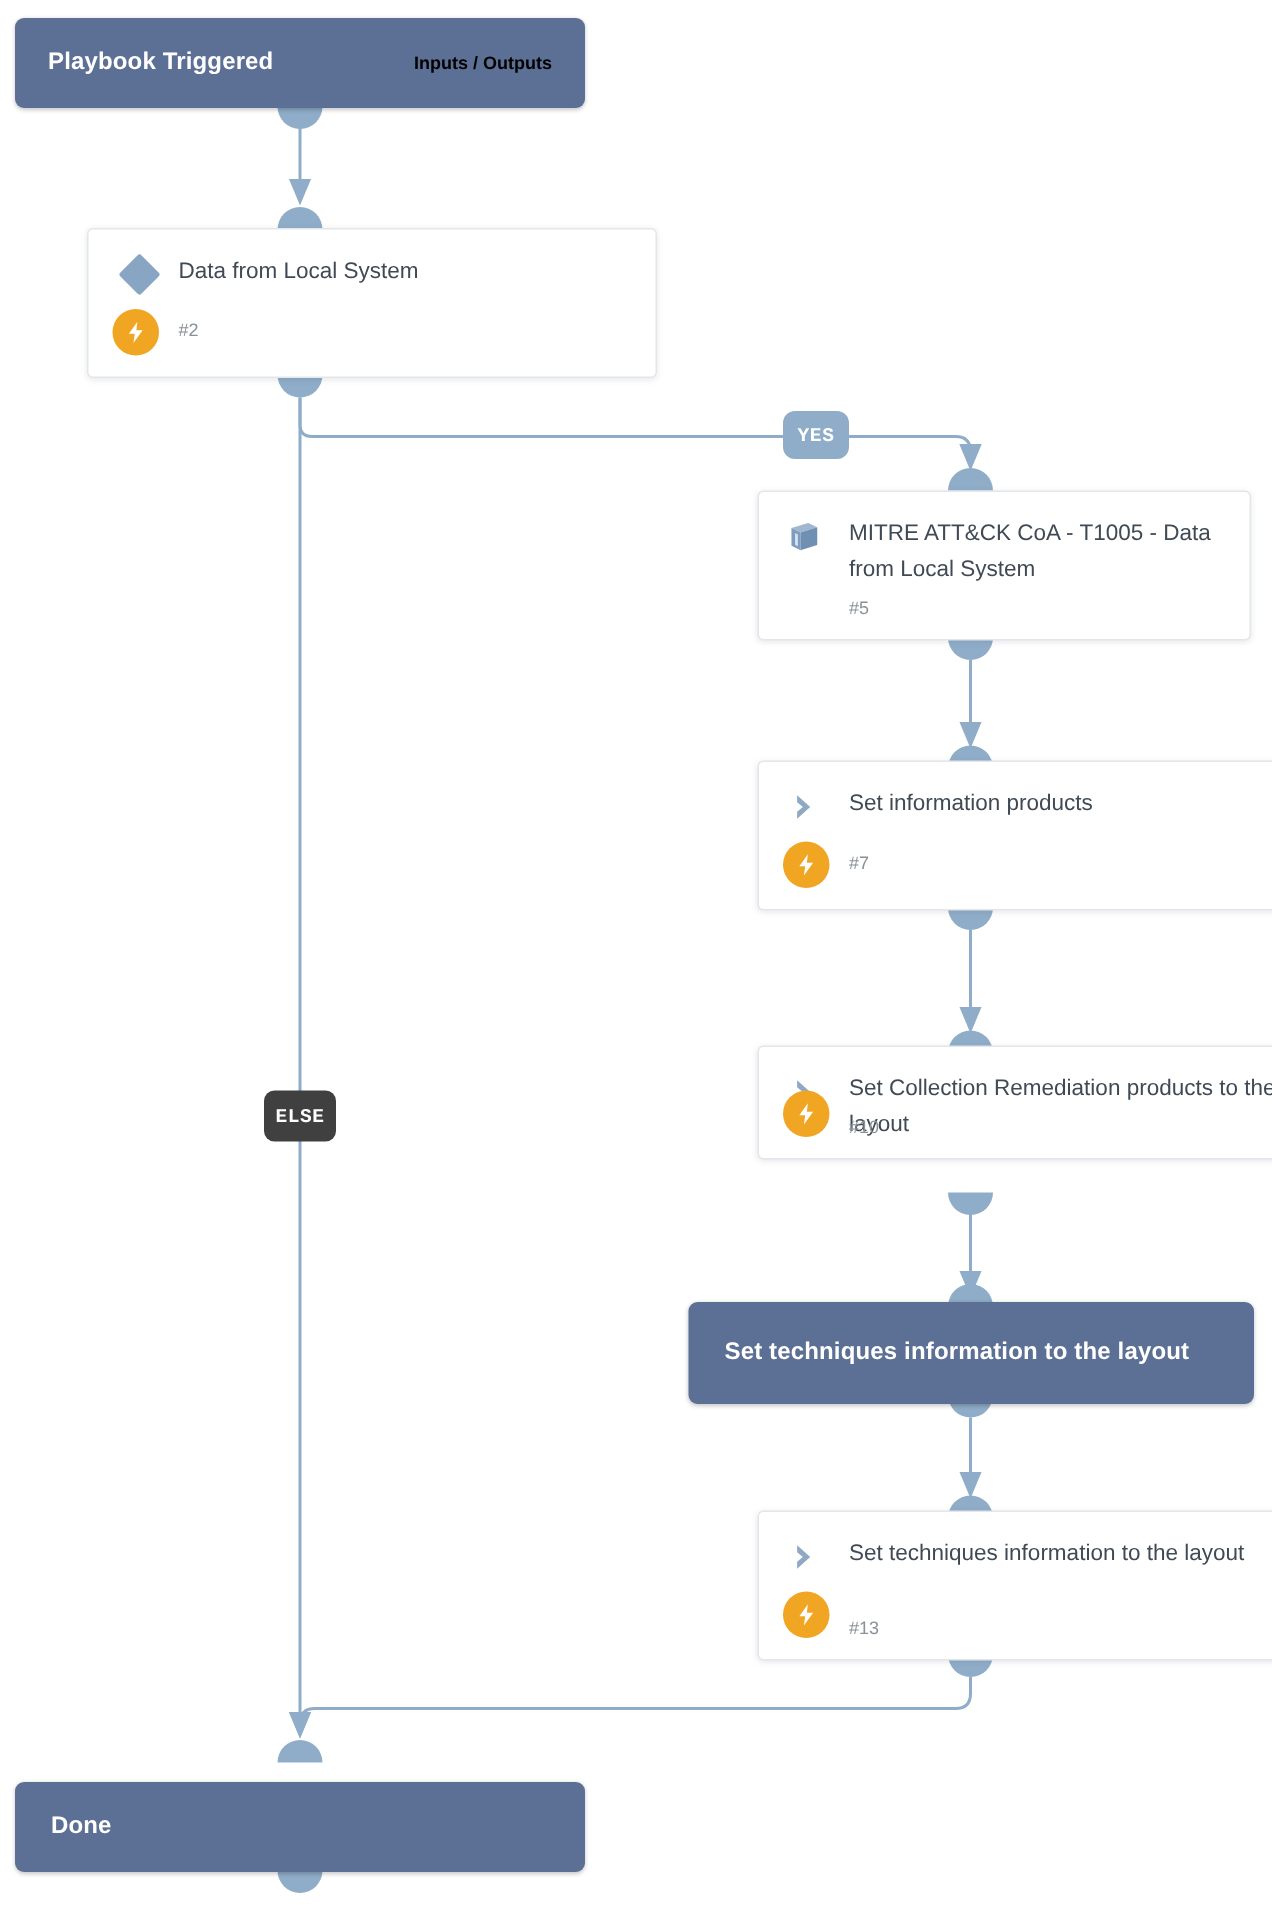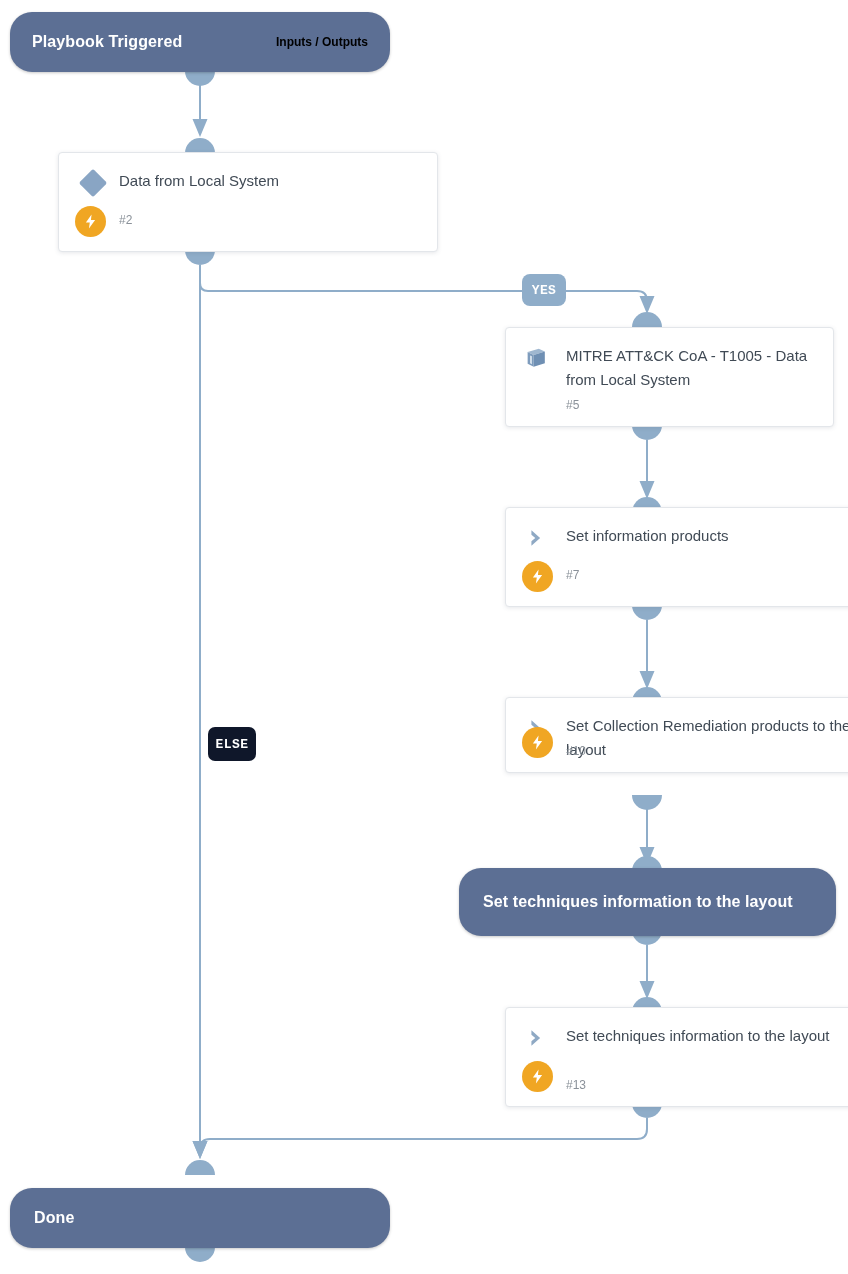--- a/index.html
+++ b/index.html
@@ -42,21 +42,21 @@
     border-radius: 0 0 15px 15px;
   }
   .port.in {            
     border-radius: 15px 15px 0 0;
   }
 
   
   .pill {
     position: absolute;
     background: #5c6f94;
-    border-radius: 22px;
+    border-radius: 6px;
     box-shadow: 0 1px 3px rgba(0,0,0,0.22);
     display: flex;
     align-items: center;
     z-index: 4;
     box-sizing: border-box;
   }
   .pill .pill-title {
     color: #ffffff;
     font-size: 16px;
     font-weight: bold;
@@ -147,25 +147,24 @@
     box-sizing: border-box;
     font-family: Liberation Mono, monospace;
   }
   .branch-label.yes {
     background: #8fadc9;
     border-radius: 8px;
     width: 44px;
     height: 32px;
   }
   .branch-label.els {
-    background: #0f172a;
+    background: #404040;
     border-radius: 7px;
     width: 48px;
     height: 34px;
-    margin-left: 32px;
   }
 </style>
 </head>
 <body>
 
 <div id="canvas">
 
   <svg id="edges" viewBox="0 0 848 1274" width="848" height="1274">
     <defs>
       <marker id="ah" viewBox="0 0 12 10" refX="10" refY="5" markerWidth="9" markerHeight="8" orient="auto-start-reverse">

